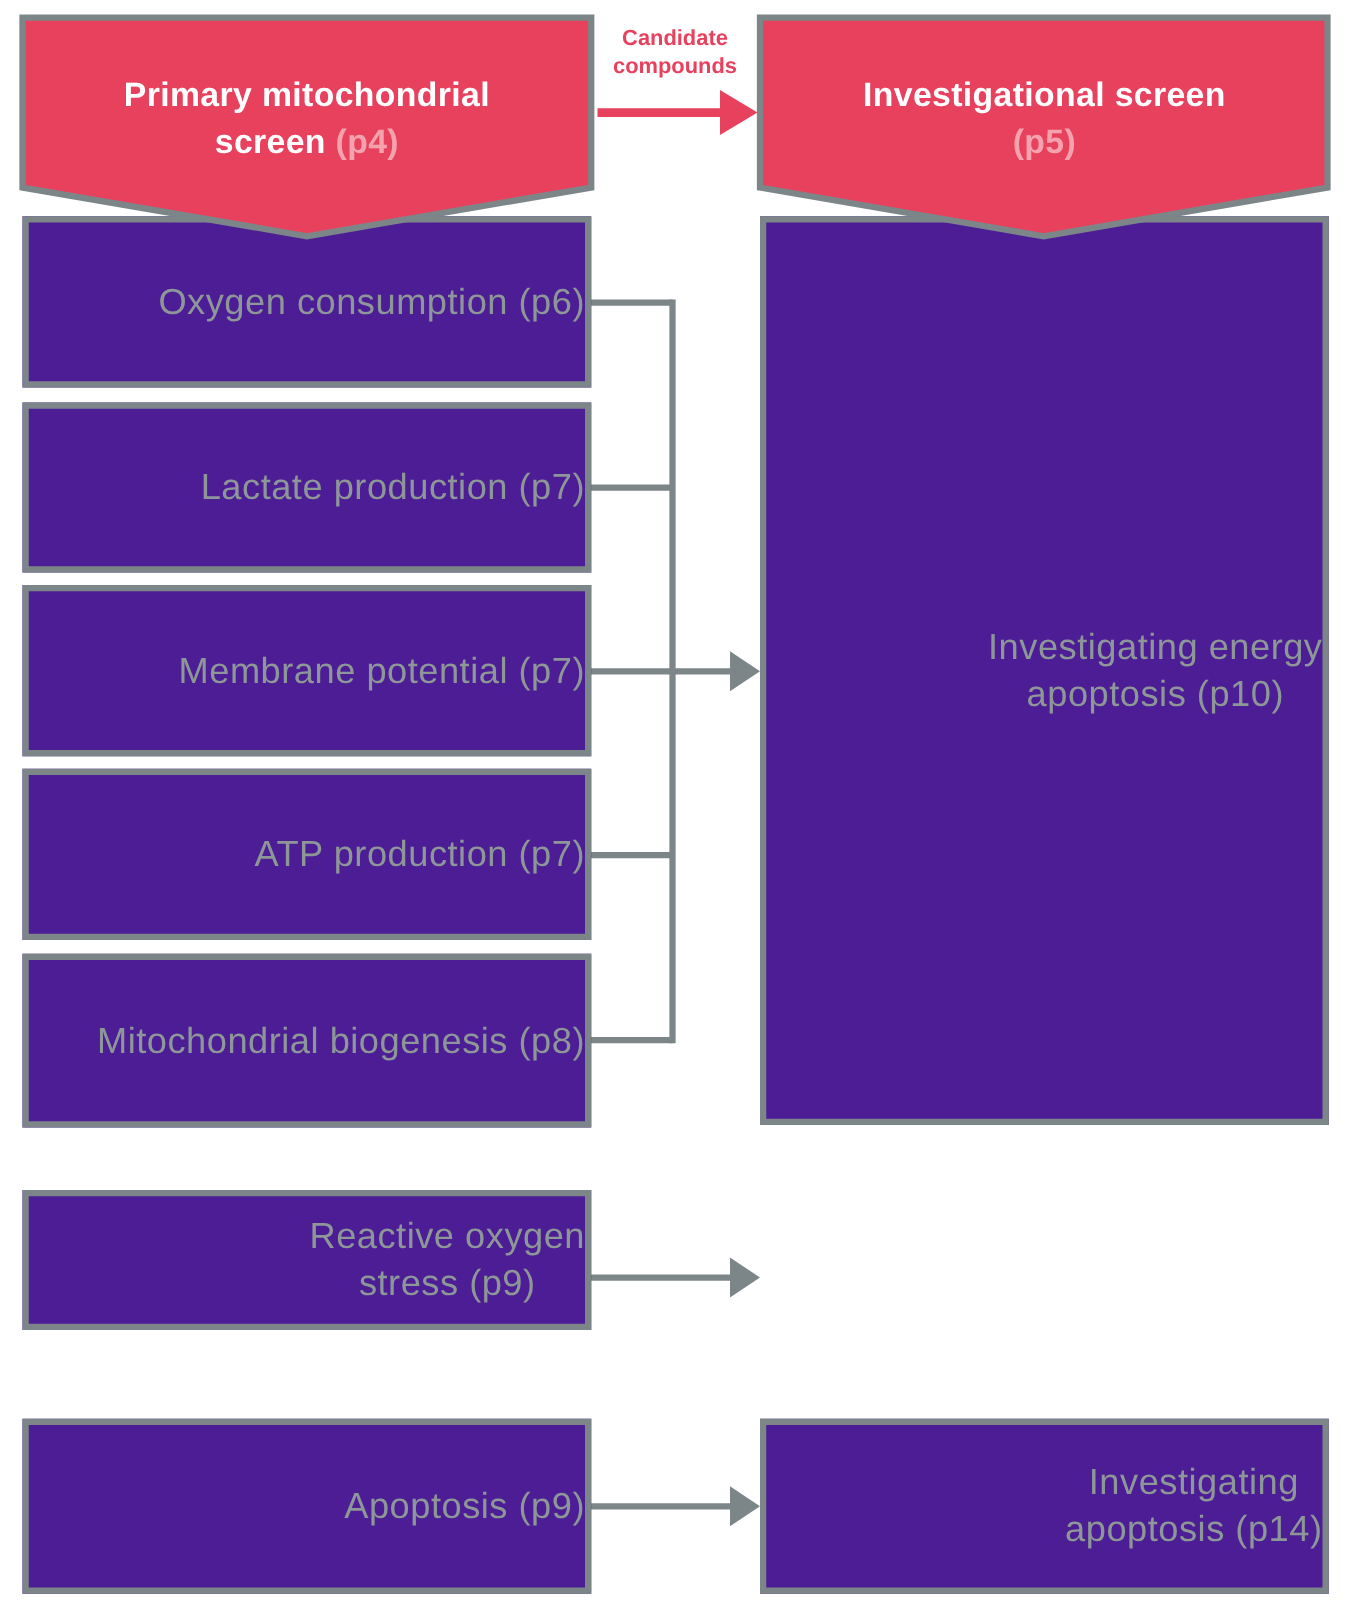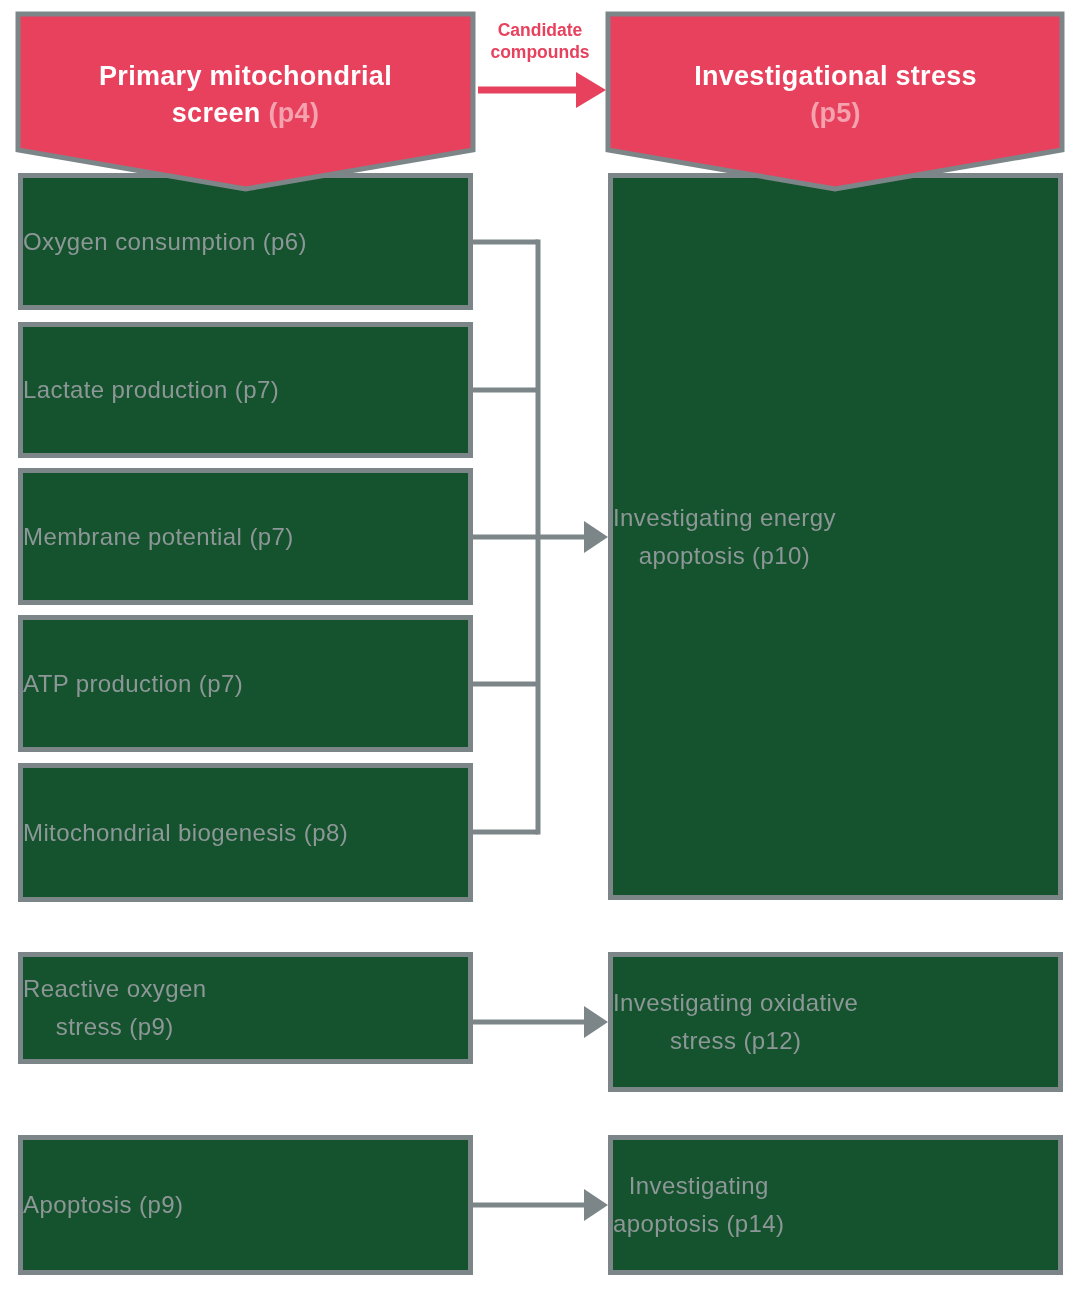--- a/index.html
+++ b/index.html
@@ -25,27 +25,27 @@
   }
   .gray-stroke { stroke: var(--line); stroke-width: 5; fill: none; }
   .gray-fill   { fill: var(--line); stroke: none; }
   .red-stroke  { stroke: var(--red); stroke-width: 7; fill: none; }
   .red-fill    { fill: var(--red); stroke: none; }
   .ribbon      { fill: var(--red); stroke: var(--line); stroke-width: 5; stroke-linejoin: miter; }
 
   .box {
     position: absolute;
     border: 5px solid var(--line);
-    background: #14532d;
+    background: #4c1d95;
     display: flex;
     align-items: center;
-    justify-content: flex-start;
+    justify-content: flex-end;
     text-align: center;
     color: var(--text);
-    font-size: 24px;
+    font-size: 29px;
     line-height: 38px;
     letter-spacing: 0.4px;
     z-index: 1;
   }
   .banner-label {
     position: absolute;
     top: 14px;
     height: 162px;
     display: flex;
     align-items: center;
@@ -120,47 +120,41 @@
   <div class="box" style="left:18px; top:1135px; width:455px; height:140px">
     <div>Apoptosis (p9)</div>
   </div>
 
   <div class="box" style="left:608px; top:173px; width:455px; height:727px">
     <div>
       <div>Investigating energy</div>
       <div>apoptosis (p10)</div>
     </div>
   </div>
-  <div class="box" style="left:608px; top:952px; width:455px; height:140px">
-    <div>
-      <div>Investigating oxidative</div>
-      <div>stress (p12)</div>
-    </div>
-  </div>
   <div class="box" style="left:608px; top:1135px; width:455px; height:140px">
     <div>
       <div>Investigating</div>
       <div>apoptosis (p14)</div>
     </div>
   </div>
 
   <svg class="layer ribbon-layer" width="1080" height="220" viewBox="0 0 1080 220">
     <polygon class="ribbon" points="18,14 473,14 473,150 245.5,189 18,150"></polygon>
     <polygon class="ribbon" points="608,14 1062,14 1062,150 835,189 608,150"></polygon>
   </svg>
 
   <div class="banner-label" style="left:18px; width:455px">
     <div class="banner-inner" style="max-width:360px">
       <span>Primary mitochondrial screen</span>
       <span class="page">(p4)</span>
     </div>
   </div>
   <div class="banner-label" style="left:608px; width:455px">
     <div class="banner-inner" style="max-width:300px">
-      <span>Investigational stress</span>
+      <span>Investigational screen</span>
       <span class="page">(p5)</span>
     </div>
   </div>
 
   <div class="arrow-caption">
     <div>Candidate</div>
     <div>compounds</div>
   </div>
 
 </div>

